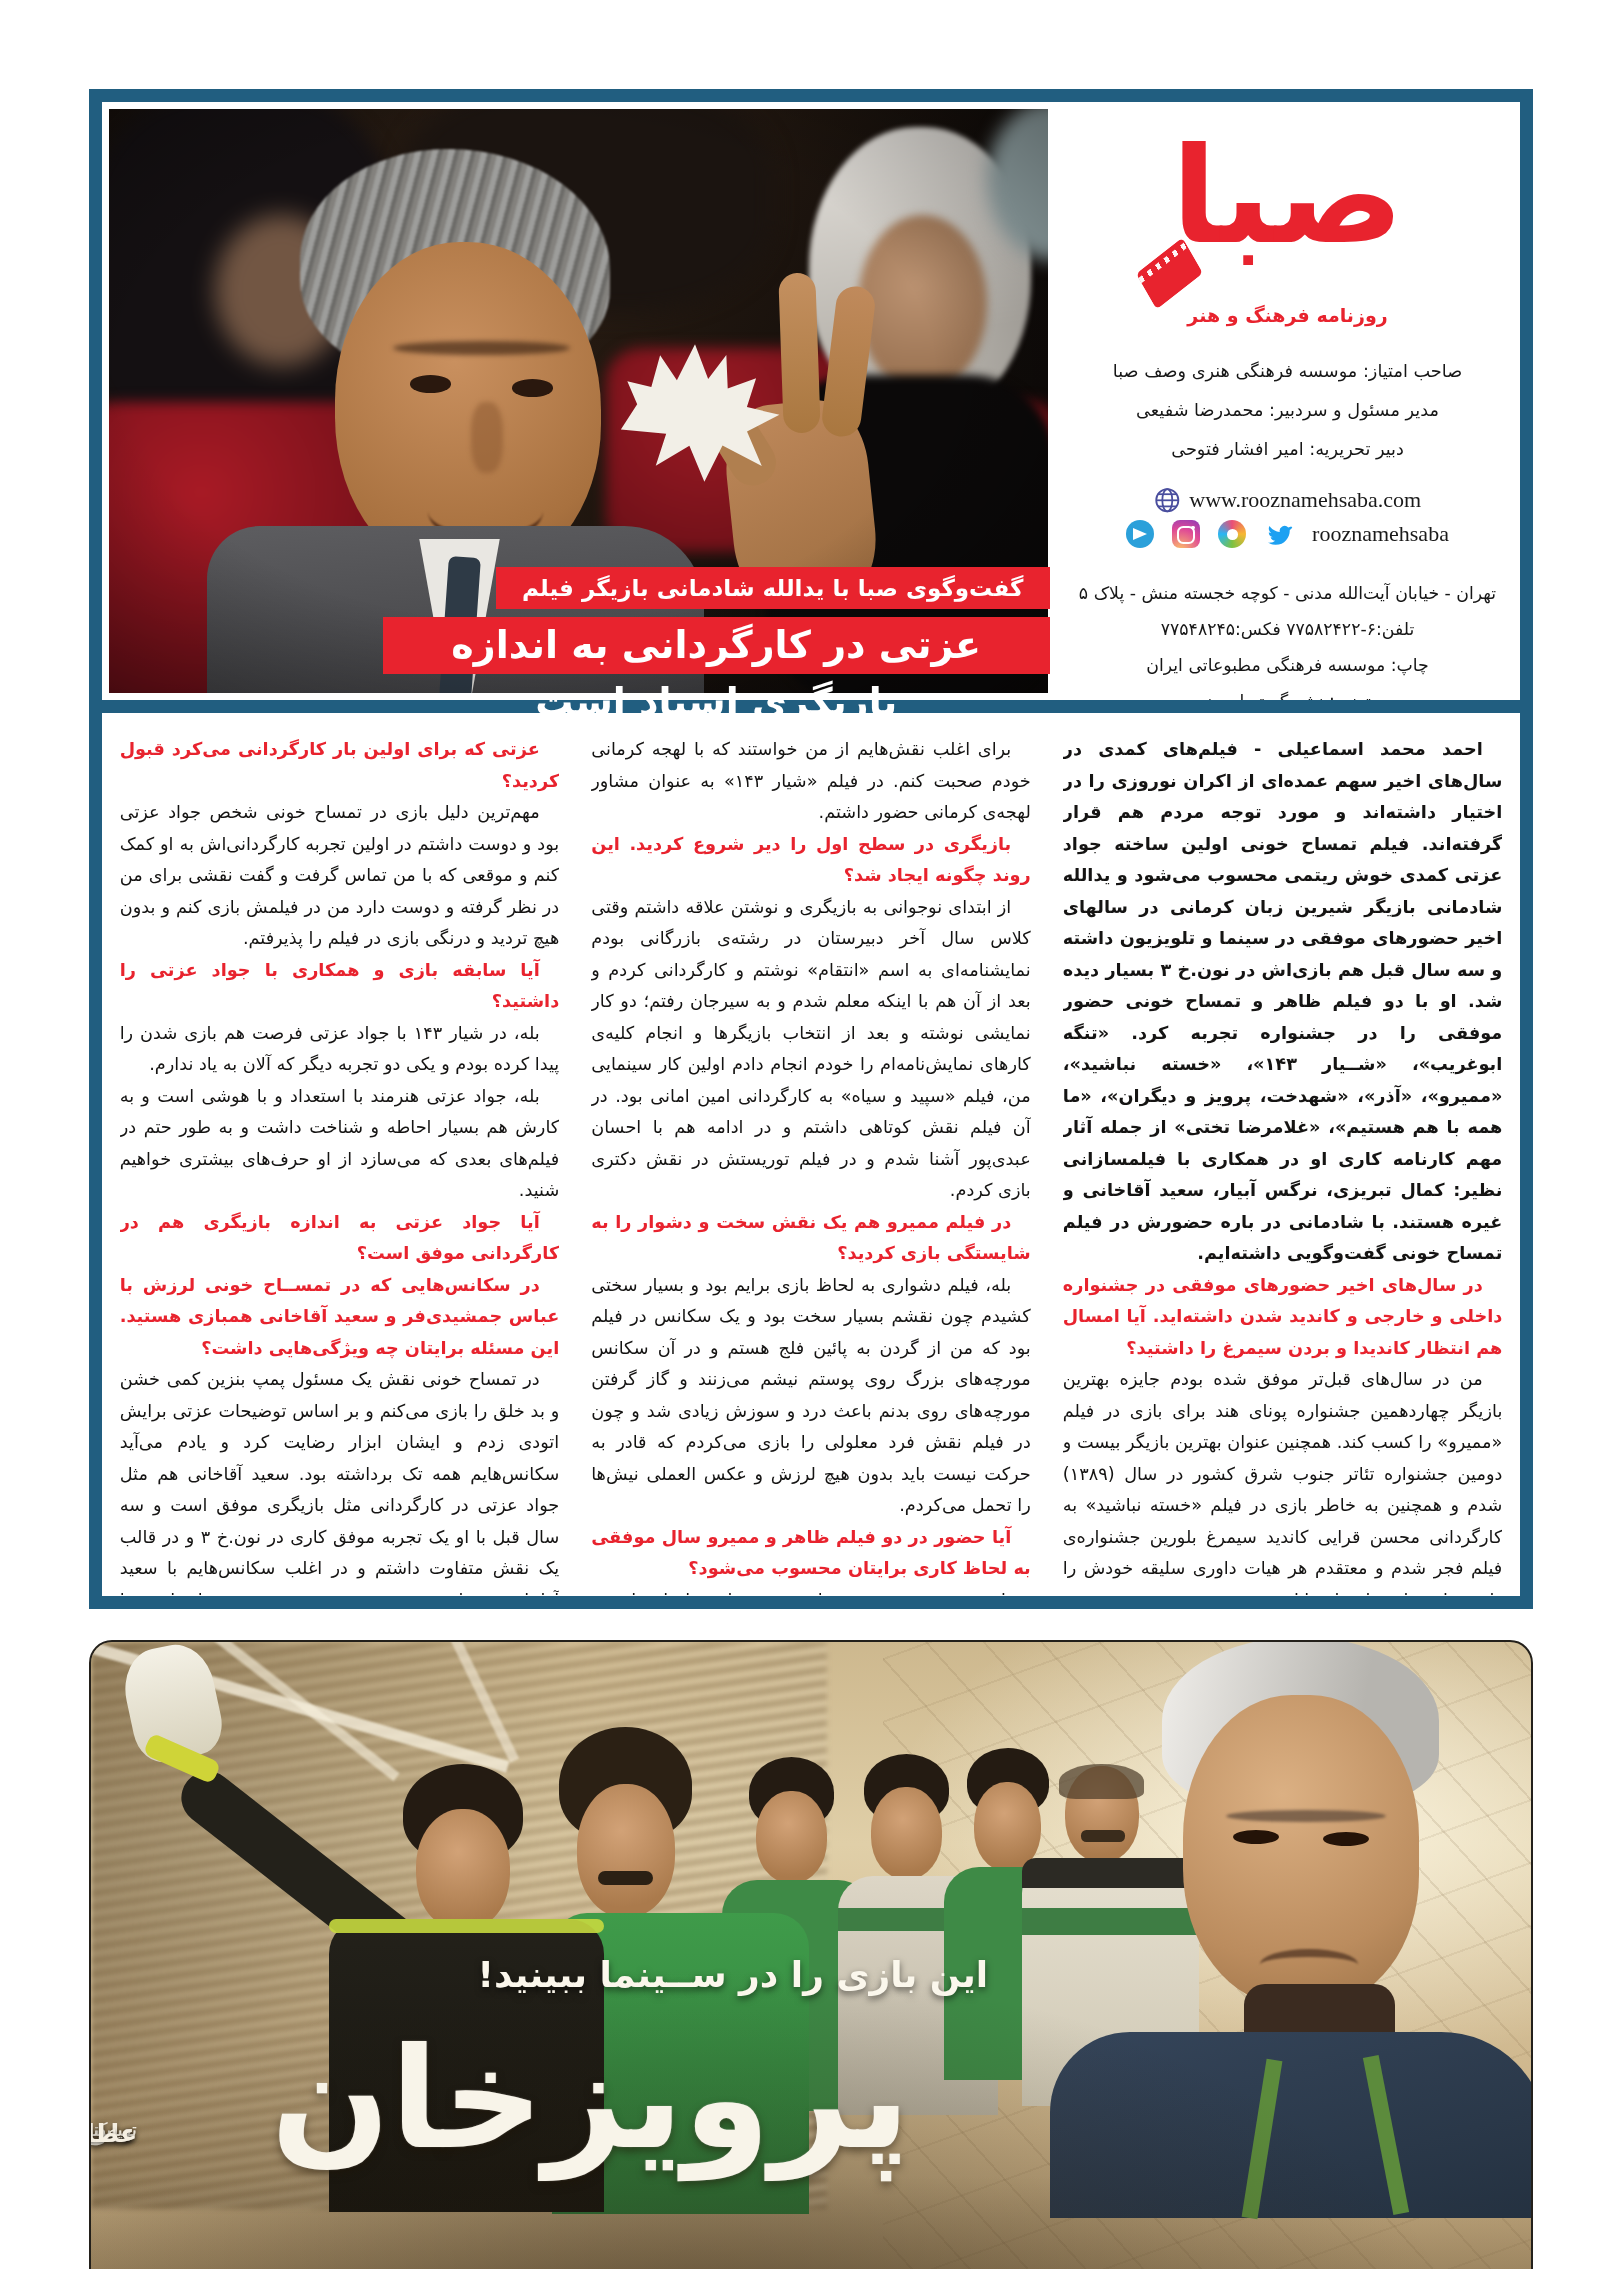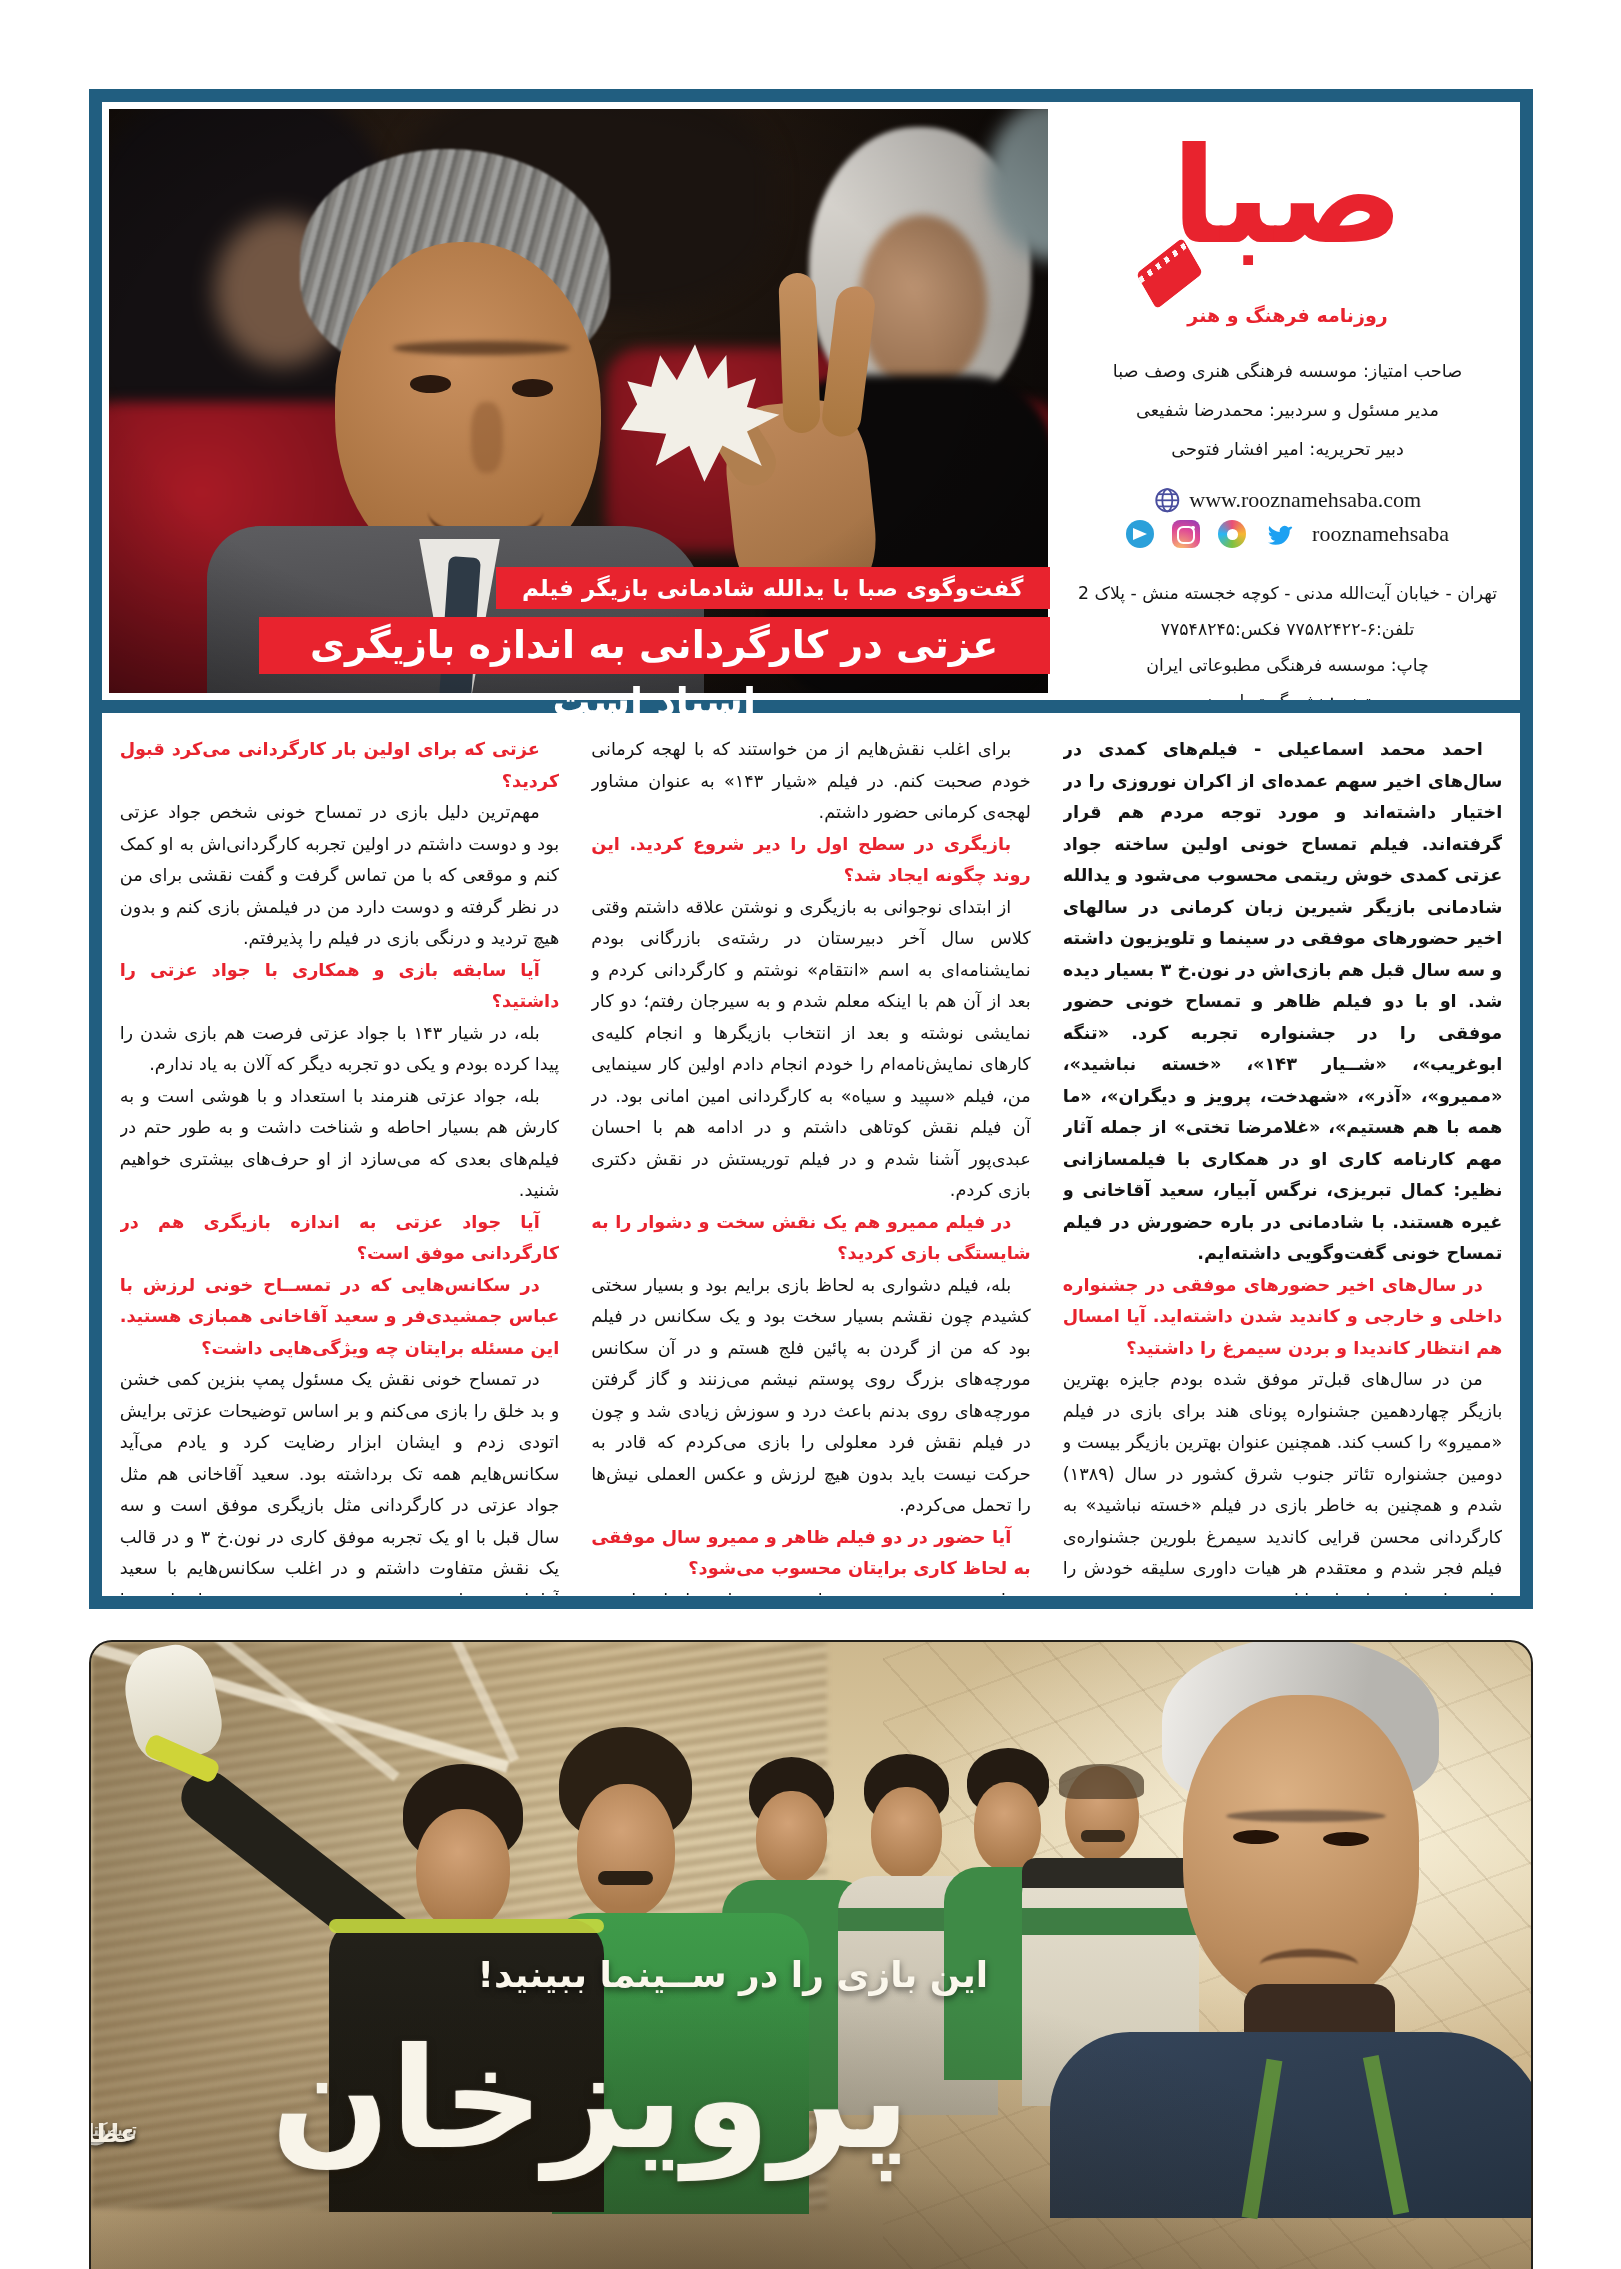--- a/index.html
+++ b/index.html
@@ -48,21 +48,21 @@
   .palm{left:621px;top:293px;width:142px;height:204px;background:linear-gradient(160deg,#c08a5c,#9c6c3f);border-radius:34%;transform:rotate(-6deg);}
   .fing1{left:720px;top:177px;width:39px;height:151px;background:linear-gradient(#c08a5c,#a9773f);border-radius:19.5px;transform:rotate(7deg);}
   .fing2{left:672px;top:164px;width:37px;height:160px;background:linear-gradient(#c49060,#a9773f);border-radius:19.5px;transform:rotate(-2deg);}
   .thumb{left:605px;top:275px;width:46px;height:106px;background:#b07f4f;border-radius:23px;transform:rotate(-32deg);}
   .bird{left:510px;top:226px;width:164px;height:151px;background:#f2efe7;transform:rotate(-8deg);filter:drop-shadow(0 2.7px 3.5px rgba(0,0,0,.5));
         clip-path:polygon(0% 55%,12% 40%,8% 24%,22% 30%,30% 10%,38% 28%,52% 6%,57% 30%,70% 16%,68% 38%,86% 34%,78% 52%,97% 60%,76% 68%,82% 92%,60% 75%,46% 97%,40% 72%,18% 82%,27% 62%);}
   .vignette{left:0;top:0;width:100%;height:100%;background:radial-gradient(ellipse at 45% 45%,transparent 55%,rgba(0,0,0,.45));}
 
   .kicker-bar{position:absolute;right:5.3px;top:465px;width:554px;height:42px;background:var(--red);
               color:#fff;font-weight:bold;font-size:23px;line-height:42px;text-align:center;direction:rtl;z-index:5;}
-  .headline-bar{position:absolute;right:5.3px;top:515px;width:791px;height:57px;background:var(--red);
+  .headline-bar{position:absolute;right:5.3px;top:515px;width:667px;height:57px;background:var(--red);
                 color:#fff;font-weight:bold;font-size:38px;line-height:57px;text-align:center;direction:rtl;z-index:5;}
 
   
   .masthead{flex:1;position:relative;text-align:center;direction:rtl;overflow:hidden;padding-top:10.6px;box-sizing:border-box;}
   .logo-box{position:relative;height:186px;}
   .logo-text{font-size:133px;font-weight:bold;color:var(--red);line-height:1.25;letter-spacing:-3.5px;}
   .film-tail{position:absolute;left:85px;top:140px;width:59px;height:41px;background:var(--red);
              transform:rotate(-38deg) skewX(-8deg);border-radius:5.3px;
              background-image:repeating-linear-gradient(90deg,rgba(255,255,255,.95) 0 4.4px,transparent 4.4px 10.6px);
              background-size:100% 6.2px;background-repeat:no-repeat;background-position:0 5.3px;}
@@ -234,21 +234,21 @@
         <div class="social-line">
           <span class="soc soc-tg"></span>
           <span class="soc soc-ig"></span>
           <span class="soc soc-ap"></span>
           <svg width="30" height="26.6" viewBox="0 0 24 24" fill="#1da1f2">
             <path d="M23 5c-.8.4-1.7.6-2.6.8a4.5 4.5 0 0 0-7.7 4.1A12.8 12.8 0 0 1 3.4 4.6a4.5 4.5 0 0 0 1.4 6 4.4 4.4 0 0 1-2-.5v.1a4.5 4.5 0 0 0 3.6 4.4 4.6 4.6 0 0 1-2 .1 4.5 4.5 0 0 0 4.2 3.1A9 9 0 0 1 2 19.5a12.7 12.7 0 0 0 6.9 2c8.3 0 12.8-6.9 12.8-12.8v-.6c.9-.6 1.6-1.4 2.3-2.3z"></path>
           </svg>
           <span>rooznamehsaba</span>
         </div>
         <div class="addr-lines">
-          <div>تهران - خیابان آیت‌الله مدنی - کوچه خجسته منش - پلاک 2</div>
+          <div>تهران - خیابان آیت‌الله مدنی - کوچه خجسته منش - پلاک ۵</div>
           <div>تلفن:۶-۷۷۵۸۲۴۲۲   فکس:۷۷۵۴۸۲۴۵</div>
           <div>چاپ: موسسه فرهنگی مطبوعاتی ایران</div>
           <div>توزیع: نشر گستر امروز</div>
         </div>
       </div>
     </div>
 
     <div class="article">
       <div class="colm">
         <p class="blk lead">احمد محمد اسماعیلی - فیلم‌های کمدی در سال‌های اخیر سهم عمده‌ای از اکران نوروزی را در اختیار داشته‌اند و مورد توجه مردم هم قرار گرفته‌اند. فیلم تمساح خونی اولین ساخته جواد عزتی کمدی خوش ریتمی محسوب می‌شود و یدالله شادمانی بازیگر شیرین زبان کرمانی در سالهای اخیر حضورهای موفقی در سینما و تلویزیون داشته و سه سال قبل هم بازی‌اش در نون.خ ۳ بسیار دیده شد. او با دو فیلم ظاهر و تمساح خونی حضور موفقی را در جشنواره تجربه کرد. «تنگه ابوغریب»، «شــیار ۱۴۳»، «خسته نباشید»، «ممیرو»، «آذر»، «شهدخت، پرویز و دیگران»، «ما همه با هم هستیم»، «غلامرضا تختی» از جمله آثار مهم کارنامه کاری او در همکاری با فیلمسازانی نظیر: کمال تبریزی، نرگس آبیار، سعید آقاخانی و غیره هستند. با شادمانی در باره حضورش در فیلم تمساح خونی گفت‌وگویی داشته‌ایم.</p>

